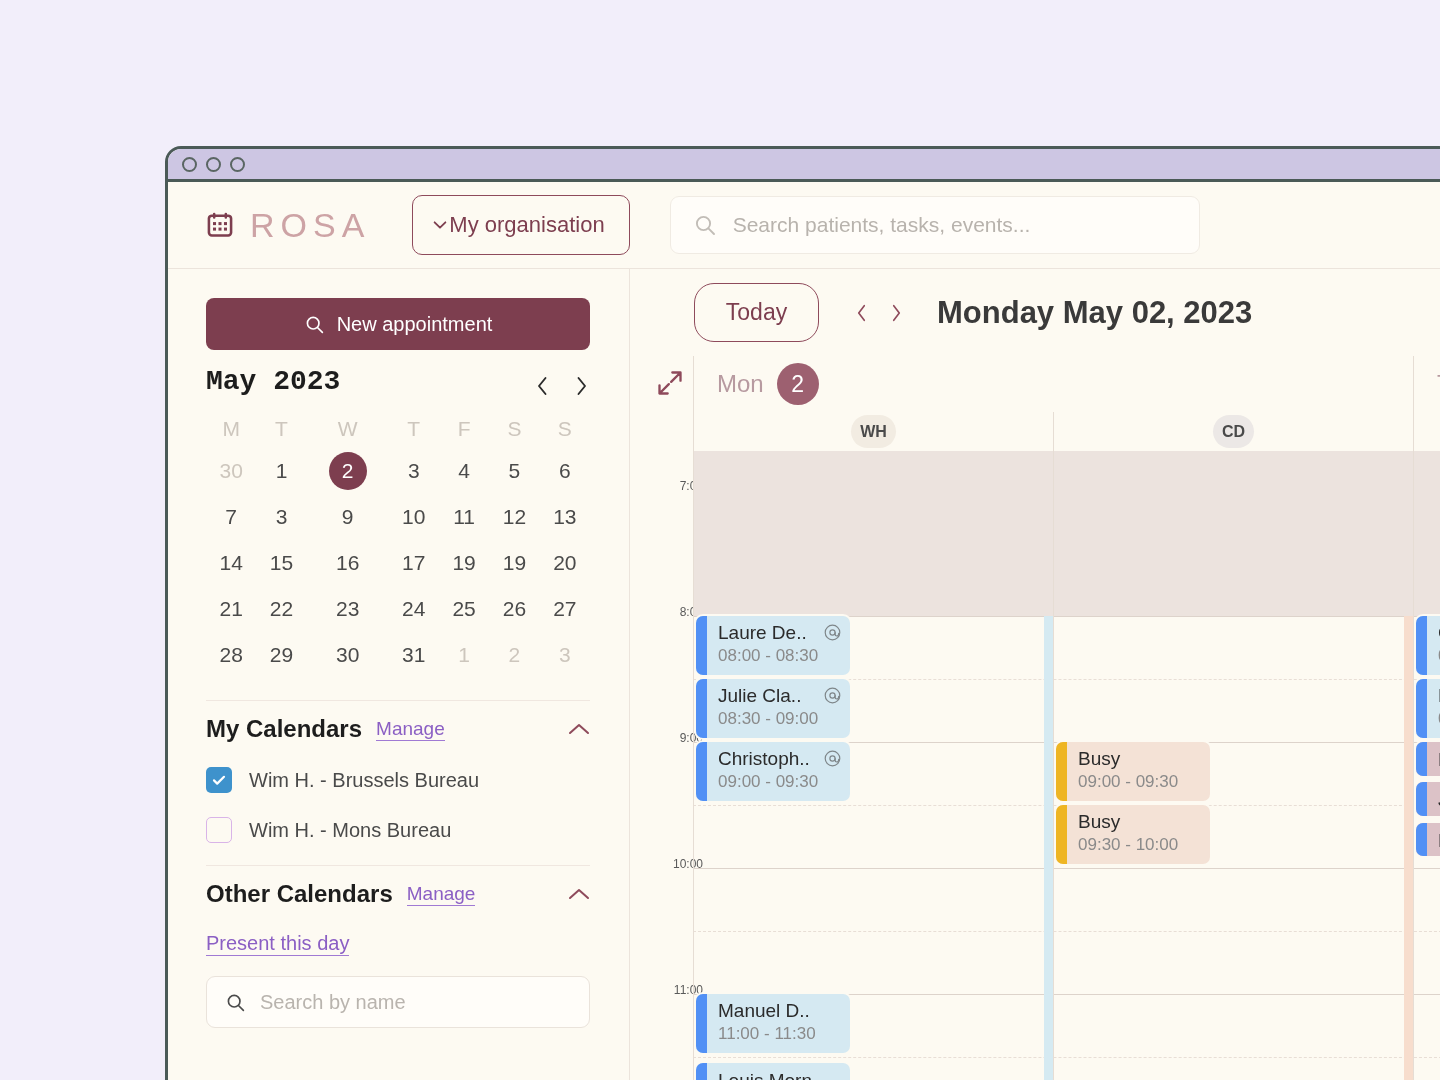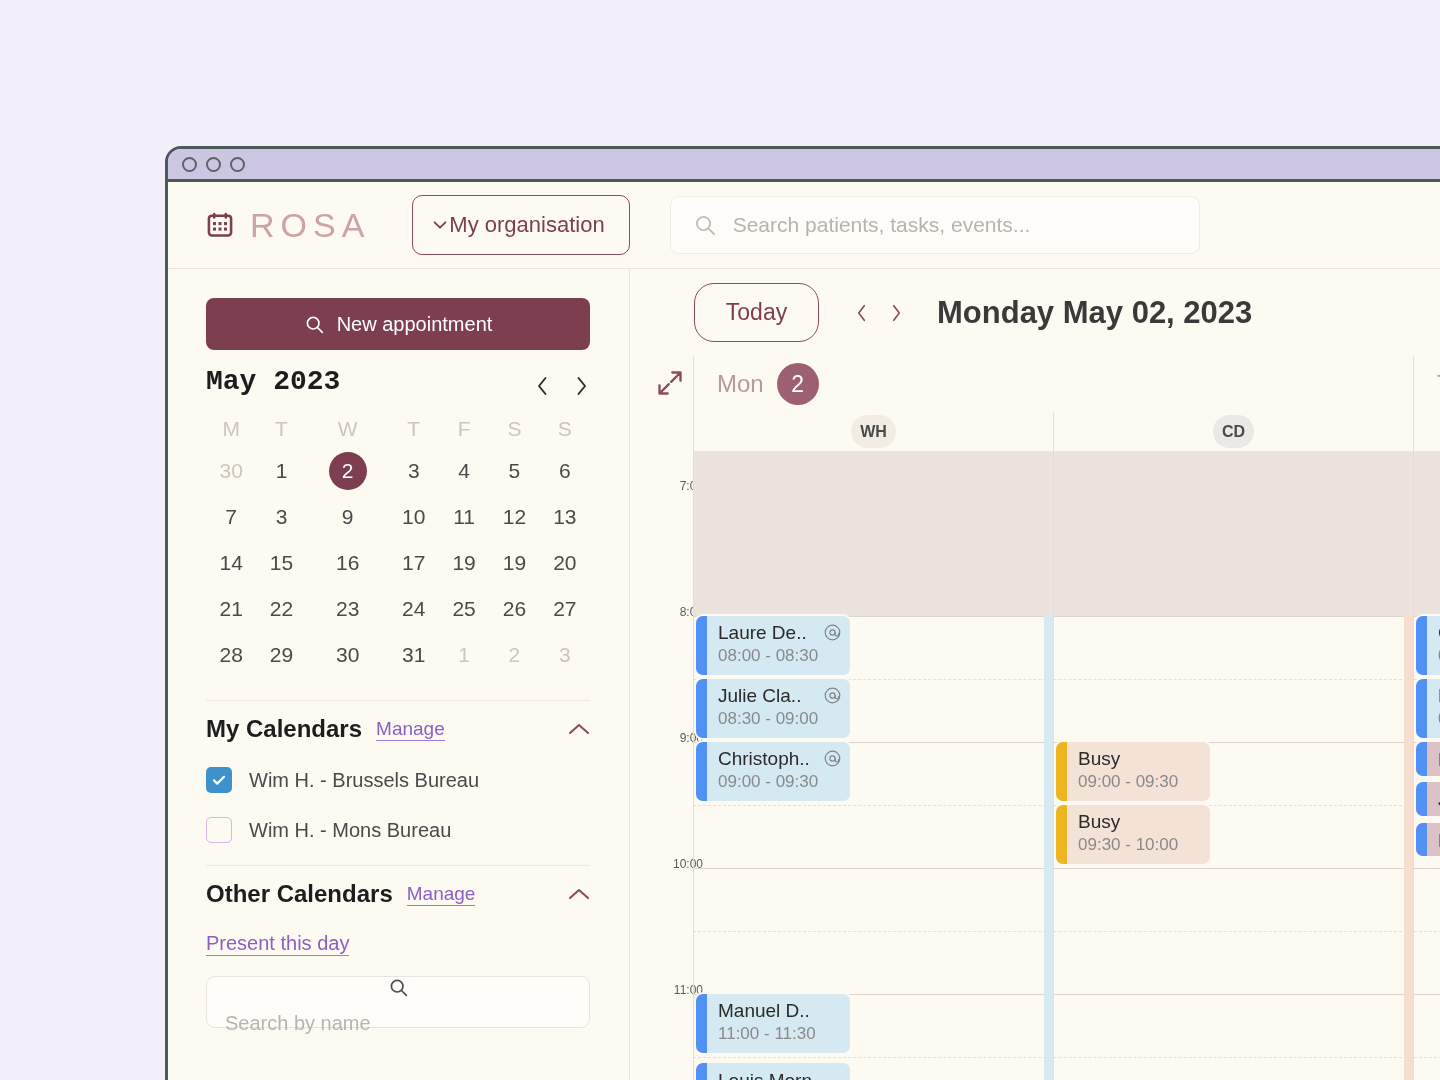--- a/index.html
+++ b/index.html
@@ -144,21 +144,21 @@
   .cal-label { font-size:20px; color:#4a4a4a; }
 
   #present {
     display:inline-block; margin-top:24px;
     font-size:20px; color:#8b5fc4;
     border-bottom:1.5px solid #a07ad4; cursor:pointer;
   }
   #name-search {
     margin-top:20px; width:384px; height:52px;
     background:#fffdf9; border:1px solid #eae3db; border-radius:9px;
-    display:flex; align-items:center; gap:14px; padding:0 18px;flex-direction:column;
+    display:flex; align-items:center; gap:14px; padding:0 18px;
   }
   #name-search input {
     border:none; outline:none; background:transparent;
     font-size:20px; color:#777; width:100%;
     font-family:"Liberation Sans", sans-serif;
   }
   #name-search input::placeholder { color:#b9b4ae; }
 
   
   #main { flex:1; background:#fdfaf2; position:relative; overflow:hidden; }

